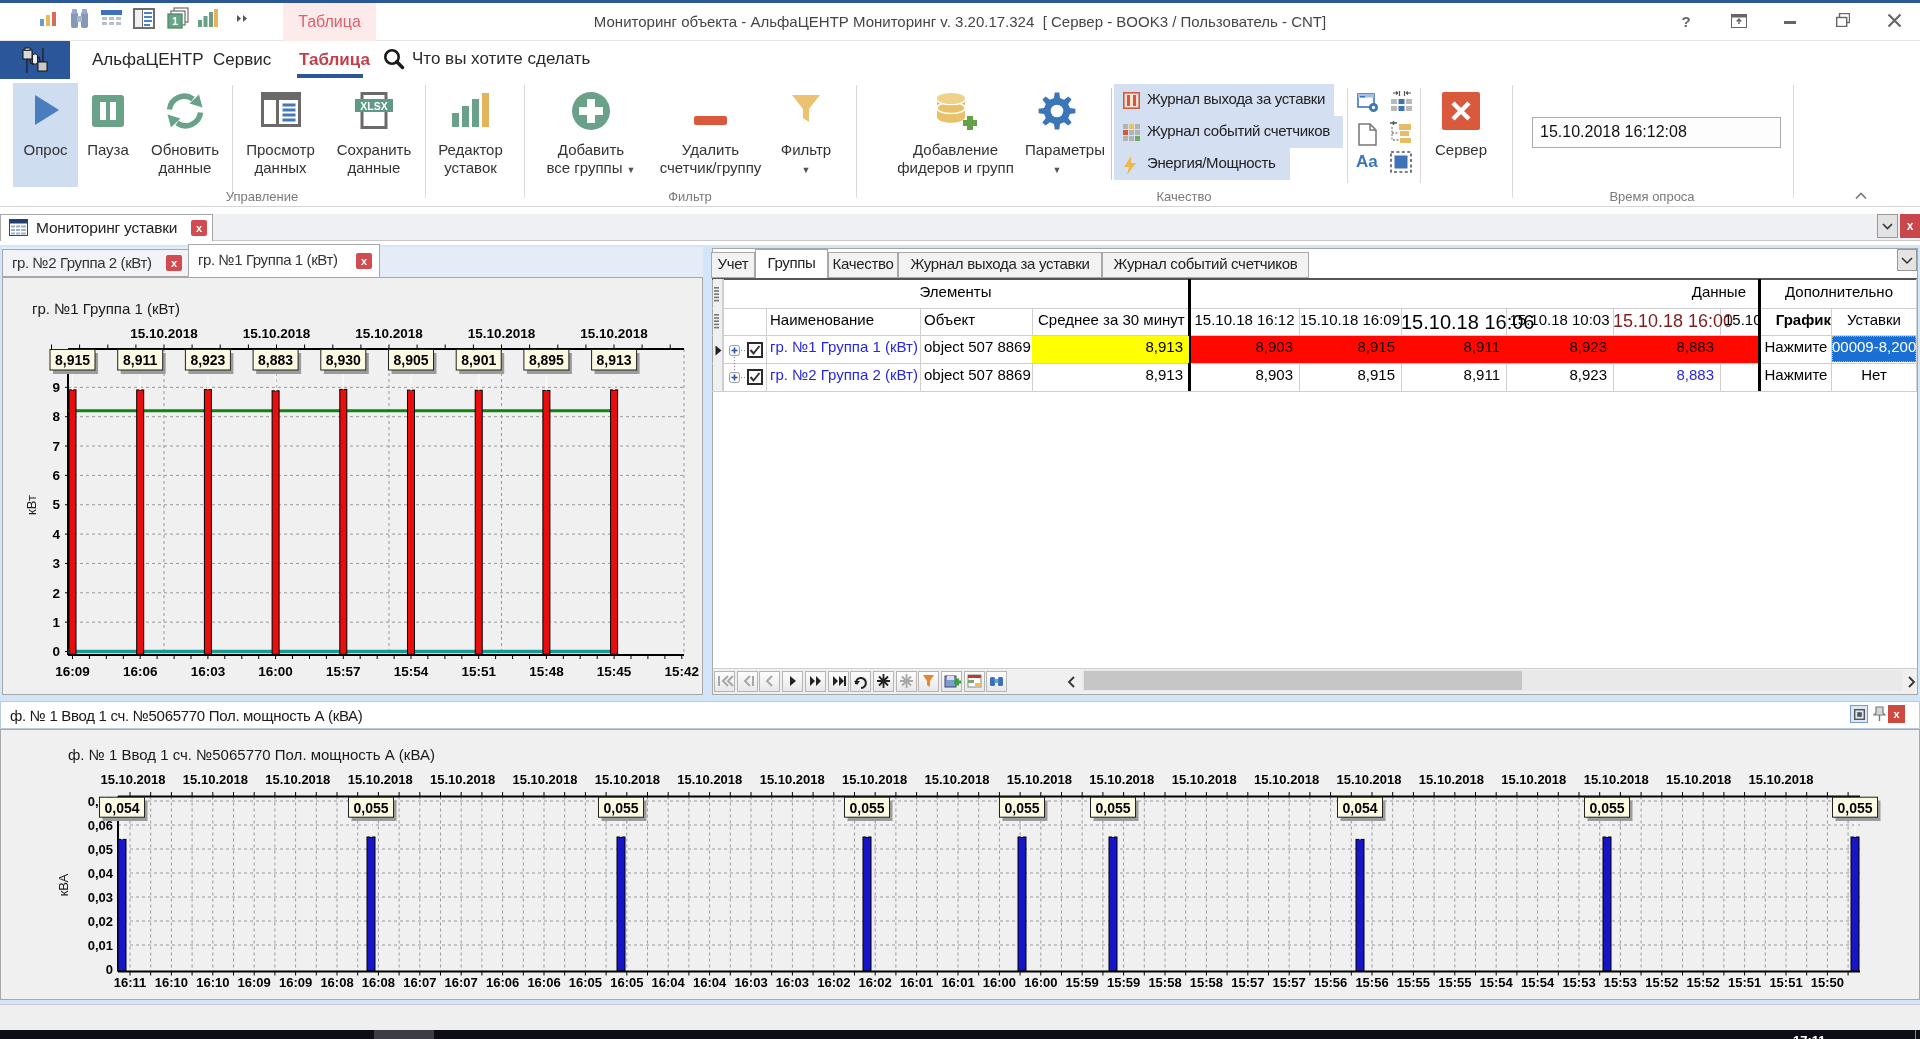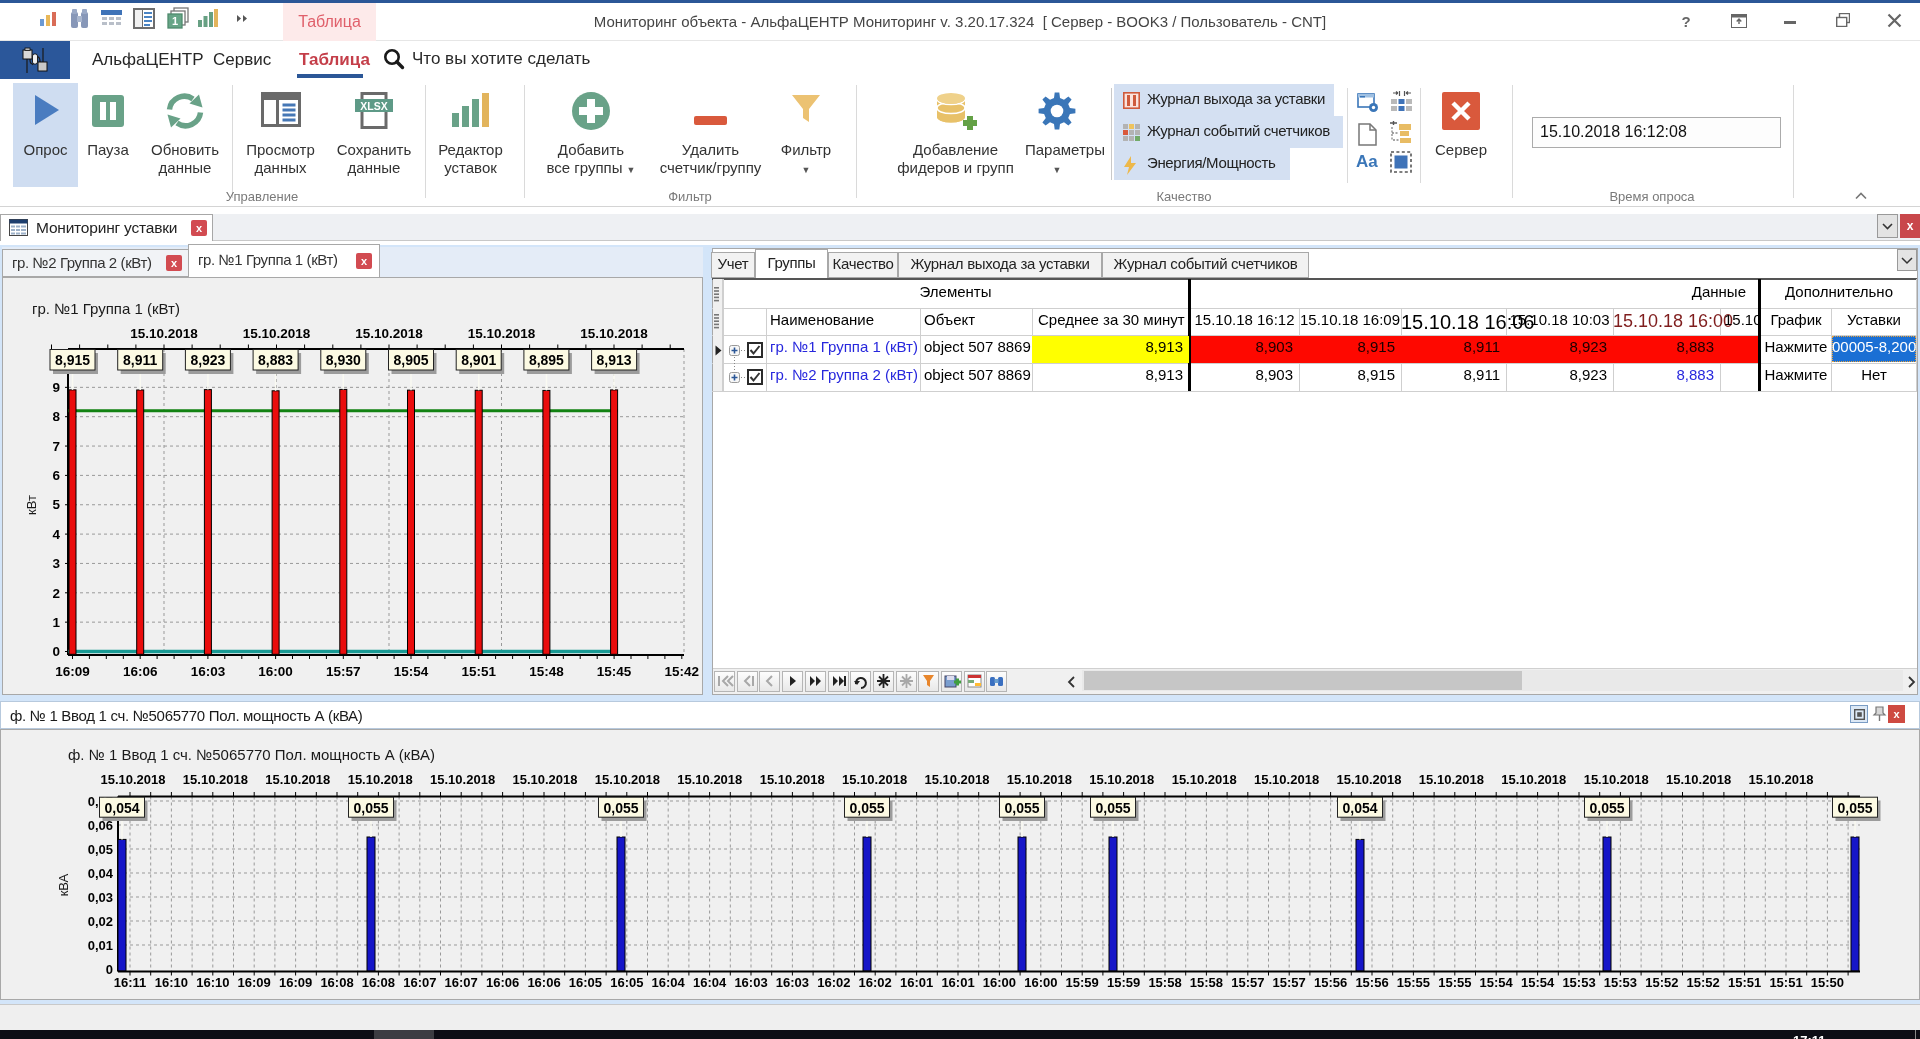--- a/index.html
+++ b/index.html
@@ -530,21 +530,21 @@
 <div class="a" style="left:1761px;top:283px;font-size:15px;color:#000;font-weight:normal;white-space:nowrap;width:156px;text-align:center;">Дополнительно</div>
 <div class="a" style="left:770px;top:311px;font-size:15px;color:#000;font-weight:normal;white-space:nowrap;">Наименование</div>
 <div class="a" style="left:924px;top:311px;font-size:15px;color:#000;font-weight:normal;white-space:nowrap;">Объект</div>
 <div class="a" style="left:1038px;top:311px;font-size:15px;color:#000;font-weight:normal;white-space:nowrap;">Среднее за 30 минут</div>
 <div class="a" style="left:1190px;top:311px;font-size:15px;color:#000;font-weight:normal;white-space:nowrap;width:109px;text-align:center;">15.10.18 16:12</div>
 <div class="a" style="left:1299px;top:311px;font-size:15px;color:#000;font-weight:normal;white-space:nowrap;width:102px;text-align:center;">15.10.18 16:09</div>
 <div class="a" style="left:1401px;top:311px;font-size:20px;color:#000;font-weight:normal;white-space:nowrap;width:105px;text-align:center;">15.10.18 16:06</div>
 <div class="a" style="left:1506px;top:311px;font-size:15px;color:#000;font-weight:normal;white-space:nowrap;width:107px;text-align:center;">15.10.18 10:03</div>
 <div class="a" style="left:1613px;top:311px;font-size:18px;color:#7f1d1d;font-weight:normal;white-space:nowrap;width:107px;text-align:center;">15.10.18 16:00</div>
 <div class="a" style="left:1724px;top:311px;font-size:15px;color:#000;font-weight:normal;white-space:nowrap;">15.10</div>
-<div class="a" style="left:1761px;top:311px;font-size:15px;color:#000;font-weight:normal;white-space:nowrap;width:70px;text-align:center;">График</div>
+<div class="a" style="left:1761px;top:311px;font-size:15px;color:#000;font-weight:bold;white-space:nowrap;width:70px;text-align:right;">График</div>
 <div class="a" style="left:1831px;top:311px;font-size:15px;color:#000;font-weight:normal;white-space:nowrap;width:86px;text-align:center;">Уставки</div>
 <div class="a" style="left:713px;top:279px;width:10px;height:112px;background:#f0f0f0;border-right:1px solid #cfcfcf"></div>
 <svg class="a" style="left:714px;top:287px" width="6" height="16" viewBox="0 0 6 16">
     <g fill="#777">
       <rect y="0" width="5" height="1.6"></rect>
       <rect y="3.2" width="5" height="1.6"></rect>
       <rect y="6.4" width="5" height="1.6"></rect>
       <rect y="9.6" width="5" height="1.6"></rect>
       <rect y="12.8" width="5" height="1.6"></rect>
     </g>
@@ -585,21 +585,21 @@
 <div class="a" style="left:1032px;top:336px;width:157px;height:27px;background:#ffff00"></div>
 <div class="a" style="left:1032px;top:338px;font-size:15px;color:#000;font-weight:normal;white-space:nowrap;width:151px;text-align:right;">8,913</div>
 <div class="a" style="left:1191px;top:336px;width:567px;height:27px;background:#fe0800"></div>
 <div class="a" style="left:1190px;top:338px;font-size:15px;color:#1a0000;font-weight:normal;white-space:nowrap;width:103px;text-align:right;">8,903</div>
 <div class="a" style="left:1299px;top:338px;font-size:15px;color:#1a0000;font-weight:normal;white-space:nowrap;width:96px;text-align:right;">8,915</div>
 <div class="a" style="left:1401px;top:338px;font-size:15px;color:#1a0000;font-weight:normal;white-space:nowrap;width:99px;text-align:right;">8,911</div>
 <div class="a" style="left:1506px;top:338px;font-size:15px;color:#1a0000;font-weight:normal;white-space:nowrap;width:101px;text-align:right;">8,923</div>
 <div class="a" style="left:1613px;top:338px;font-size:15px;color:#1a0000;font-weight:normal;white-space:nowrap;width:101px;text-align:right;">8,883</div>
 <div class="a" style="left:1761px;top:338px;font-size:15px;color:#000;font-weight:normal;white-space:nowrap;width:70px;text-align:center;">Нажмите</div>
 <div class="a" style="left:1832px;top:336px;width:84px;height:26px;background:#1a6fd4;border:1px dotted #e8a23c"></div>
-<div class="a" style="left:1832px;top:338px;font-size:15px;color:#fff;font-weight:normal;white-space:nowrap;width:84px;text-align:center;">00005-8,200</div>
+<div class="a" style="left:1832px;top:338px;font-size:15px;color:#fff;font-weight:normal;white-space:nowrap;width:84px;text-align:center;">00009-8,200</div>
 <div class="a" style="left:770px;top:366px;font-size:15px;color:#2727dd;font-weight:normal;white-space:nowrap;">гр. №2 Группа 2 (кВт)</div>
 <div class="a" style="left:924px;top:366px;font-size:15px;color:#000;font-weight:normal;white-space:nowrap;">object 507 8869</div>
 <div class="a" style="left:1032px;top:366px;font-size:15px;color:#000;font-weight:normal;white-space:nowrap;width:151px;text-align:right;">8,913</div>
 <div class="a" style="left:1190px;top:366px;font-size:15px;color:#000;font-weight:normal;white-space:nowrap;width:103px;text-align:right;">8,903</div>
 <div class="a" style="left:1299px;top:366px;font-size:15px;color:#000;font-weight:normal;white-space:nowrap;width:96px;text-align:right;">8,915</div>
 <div class="a" style="left:1401px;top:366px;font-size:15px;color:#000;font-weight:normal;white-space:nowrap;width:99px;text-align:right;">8,911</div>
 <div class="a" style="left:1506px;top:366px;font-size:15px;color:#000;font-weight:normal;white-space:nowrap;width:101px;text-align:right;">8,923</div>
 <div class="a" style="left:1613px;top:366px;font-size:15px;color:#2727dd;font-weight:normal;white-space:nowrap;width:101px;text-align:right;">8,883</div>
 <div class="a" style="left:1761px;top:366px;font-size:15px;color:#000;font-weight:normal;white-space:nowrap;width:70px;text-align:center;">Нажмите</div>
 <div class="a" style="left:1831px;top:366px;font-size:15px;color:#000;font-weight:normal;white-space:nowrap;width:86px;text-align:center;">Нет</div>

